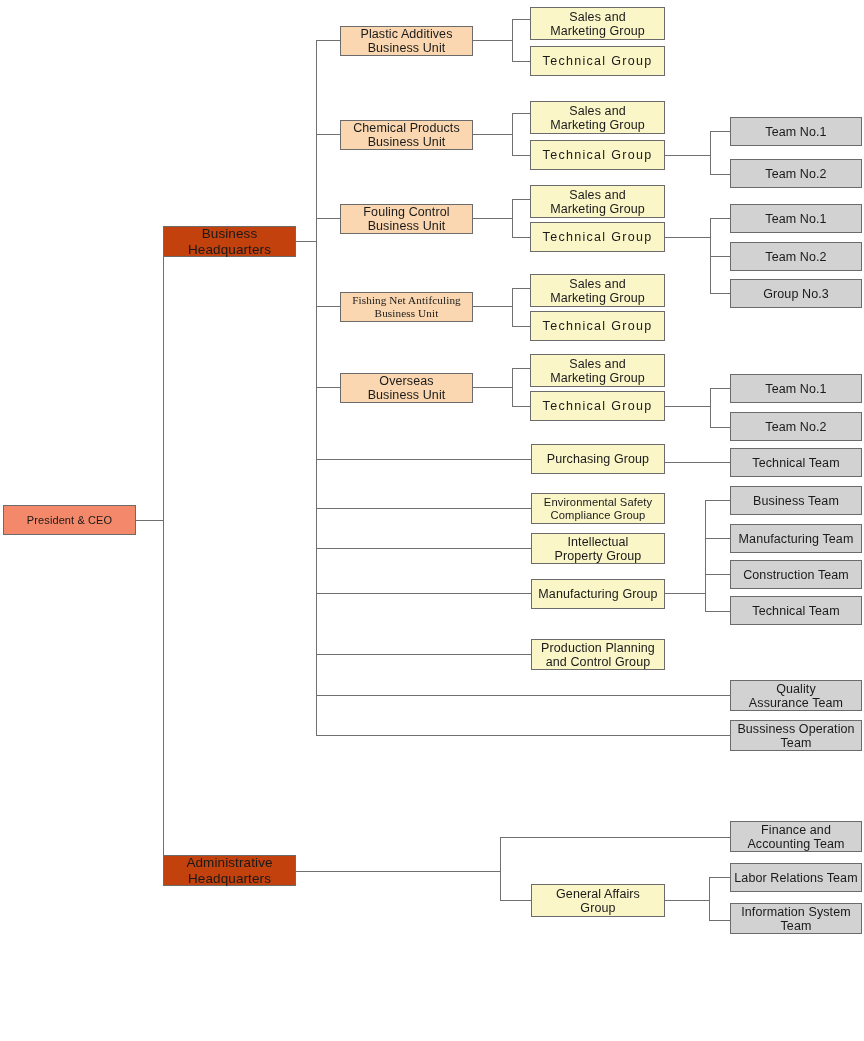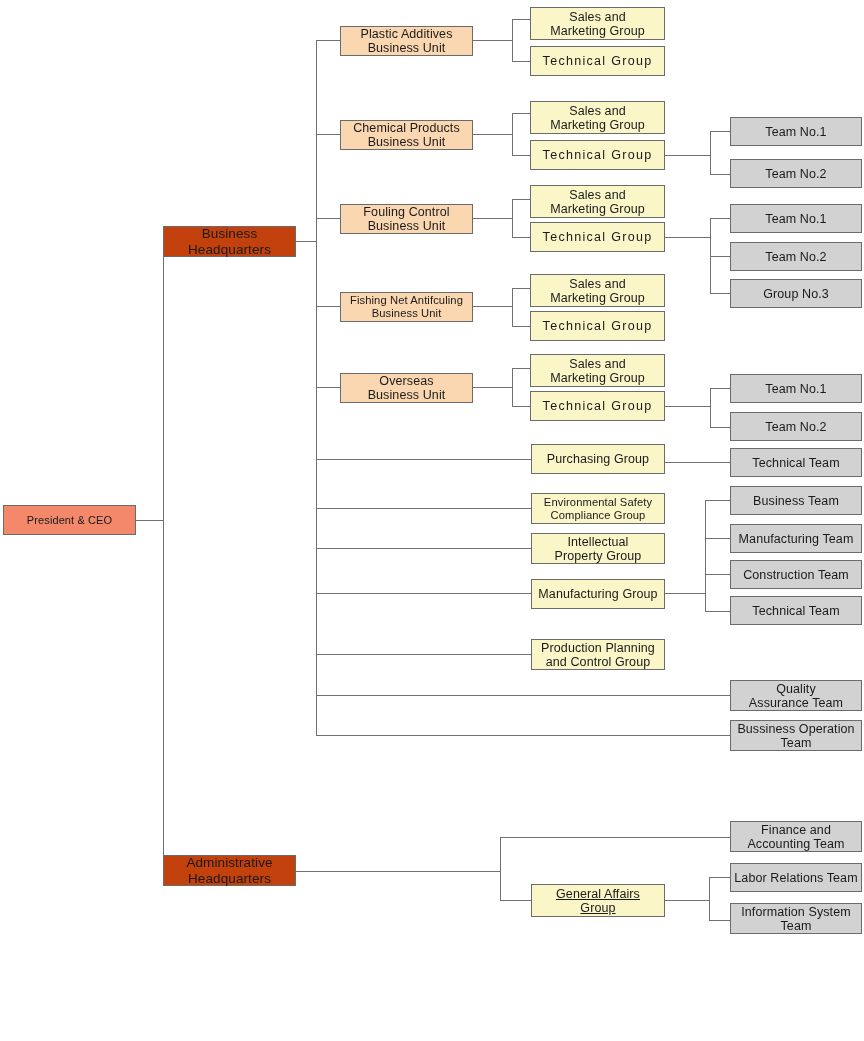--- a/index.html
+++ b/index.html
@@ -165,21 +165,21 @@
   <div class="node team" style="left:730px; top:204px; width:132px; height:29px;">
     <span>Team No.1</span>
   </div>
   <div class="node team" style="left:730px; top:242px; width:132px; height:29px;">
     <span>Team No.2</span>
   </div>
   <div class="node team" style="left:730px; top:279px; width:132px; height:29px;">
     <span>Group No.3</span>
   </div>
 
-  <div class="node unit small" style="left:340px; top:292px; width:133px; height:30px;">
+  <div class="node unit small" style="left:340px; top:292px; width:133px; height:30px;font-family:Liberation Serif, serif;">
     <span>
       <span>Fishing Net Antifculing</span><br>
       <span>Business Unit</span>
     </span>
   </div>
   <div class="line h" style="left:473px; top:306px; width:39px;"></div>
   <div class="line v" style="left:512px; top:288px; height:38px;"></div>
   <div class="line h" style="left:512px; top:288px; width:18px;"></div>
   <div class="line h" style="left:512px; top:326px; width:18px;"></div>
 
@@ -301,21 +301,21 @@
   <div class="line h" style="left:500px; top:837px; width:230px;"></div>
   <div class="line h" style="left:500px; top:900px; width:31px;"></div>
 
   <div class="node team" style="left:730px; top:821px; width:132px; height:31px;">
     <span>
       <span>Finance and</span><br>
       <span>Accounting Team</span>
     </span>
   </div>
 
-  <div class="node group" style="left:531px; top:884px; width:134px; height:33px;text-decoration:underline;">
+  <div class="node group" style="left:531px; top:884px; width:134px; height:33px;">
     <span>
       <span>General Affairs</span><br>
       <span>Group</span>
     </span>
   </div>
 
   <div class="line h" style="left:665px; top:900px; width:44px;"></div>
   <div class="line v" style="left:709px; top:877px; height:43px;"></div>
   <div class="line h" style="left:709px; top:877px; width:21px;"></div>
   <div class="line h" style="left:709px; top:920px; width:21px;"></div>

